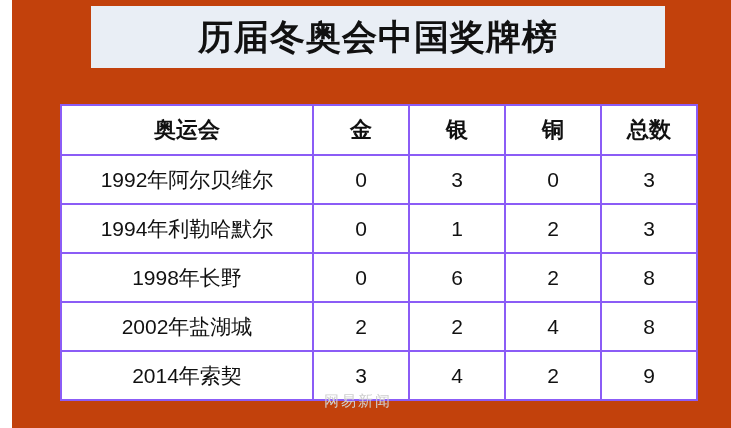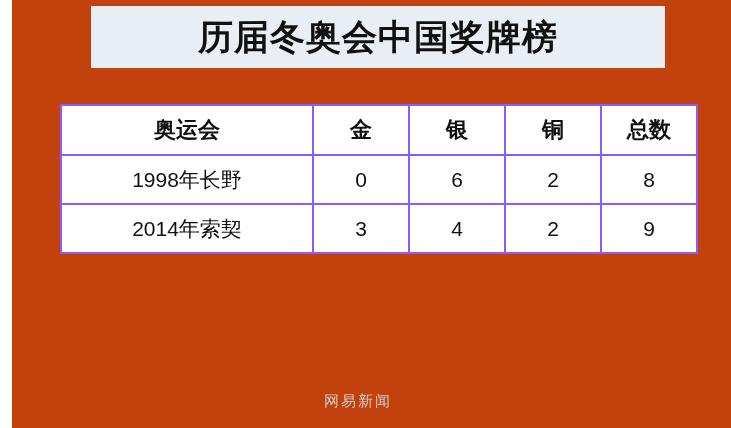--- a/index.html
+++ b/index.html
@@ -108,24 +108,45 @@
         <tr>
           <th>奥运会</th>
           <th>金</th>
           <th>银</th>
           <th>铜</th>
           <th>总数</th>
         </tr>
       </thead>
       <tbody>
         <tr>
+          <td>1992年阿尔贝维尔</td>
+          <td>0</td>
+          <td>3</td>
+          <td>0</td>
+          <td>3</td>
+        </tr>
+        <tr>
+          <td>1994年利勒哈默尔</td>
+          <td>0</td>
+          <td>1</td>
+          <td>2</td>
+          <td>3</td>
+        </tr>
+        <tr>
           <td>1998年长野</td>
           <td>0</td>
           <td>6</td>
           <td>2</td>
+          <td>8</td>
+        </tr>
+        <tr>
+          <td>2002年盐湖城</td>
+          <td>2</td>
+          <td>2</td>
+          <td>4</td>
           <td>8</td>
         </tr>
         <tr>
           <td>2014年索契</td>
           <td>3</td>
           <td>4</td>
           <td>2</td>
           <td>9</td>
         </tr>
 

